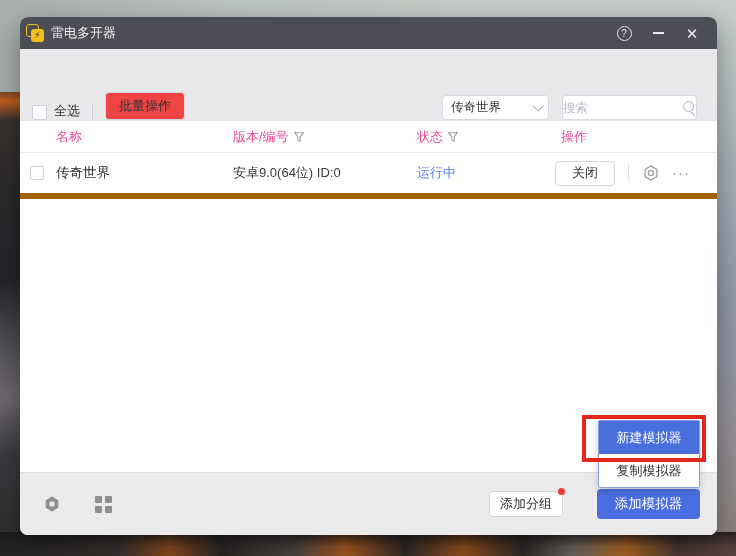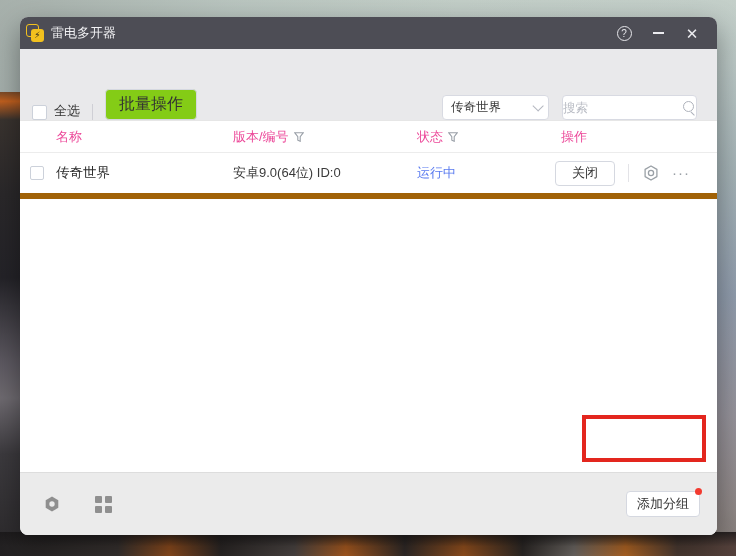--- a/index.html
+++ b/index.html
@@ -40,22 +40,22 @@
     font-size:10px; line-height:13px; text-align:center; color:#e6e6ea; }
   .min-bar { width:11px; height:1.6px; background:#ececf0; }
   .close-x { font-size:15px; line-height:1; }
 
   
   .toolbar { height:71px; background:#e9e9eb; display:flex; align-items:flex-end;
     padding:0 20px 0 12px; flex:0 0 auto; }
   .checkbox { width:15px; height:15px; background:#fff; border:1px solid #ccd1da; border-radius:2px; }
   .toolbar .lbl { font-size:13px; color:#333; margin-left:7px; }
   .v-div { width:1px; height:16px; background:#cfcfd5; margin:0 12px; }
-  .btn-plain { background:#84cc16; border:1px solid #d5d8e0; border-radius:4px;
-    font-size:16px; color:#333; padding:4px 13px; cursor:pointer;
+  .btn-plain { background:#ef4444; border:1px solid #d5d8e0; border-radius:4px;
+    font-size:13px; color:#333; padding:4px 13px; cursor:pointer;
     font-family:"Liberation Sans","DejaVu Sans",sans-serif; }
   .toolbar .spacer { flex:1; }
   .dropdown { width:107px; height:25px; background:#fff; border:1px solid #d8dae2;
     border-radius:4px; display:flex; align-items:center; padding:0 8px; margin-right:13px; cursor:pointer; }
   .dropdown .dd-label { font-size:12.5px; color:#3a3a3a; flex:1; }
   .chevron { width:8px; height:8px; border-right:1.4px solid #b4b7c0; border-bottom:1.4px solid #b4b7c0;
     transform:rotate(45deg) translateY(-3px); }
   .searchbox { width:135px; height:25px; background:#fff; border:1px solid #d8dae2;
     border-radius:4px; display:flex; align-items:center; padding:0 0; }
   .searchbox input { border:none; outline:none; flex:1; font-size:12.5px; color:#333;
@@ -213,17 +213,22 @@
       <span></span>
         <span></span>
         <span></span>
         <span></span>
     </div>
     <div class="spacer"></div>
     <button class="btn-add-group">
       <span>添加分组</span>
       <span class="red-dot"></span>
     </button>
-  </div>
-
+    <button class="btn-add-emu">添加模拟器</button>
+  </div>
+
+  <div class="context-menu">
+    <div class="menu-item selected">新建模拟器</div>
+    <div class="menu-item">复制模拟器</div>
+  </div>
 </div>
 
 <div class="annotation-rect"></div>
 
 </body></html>

